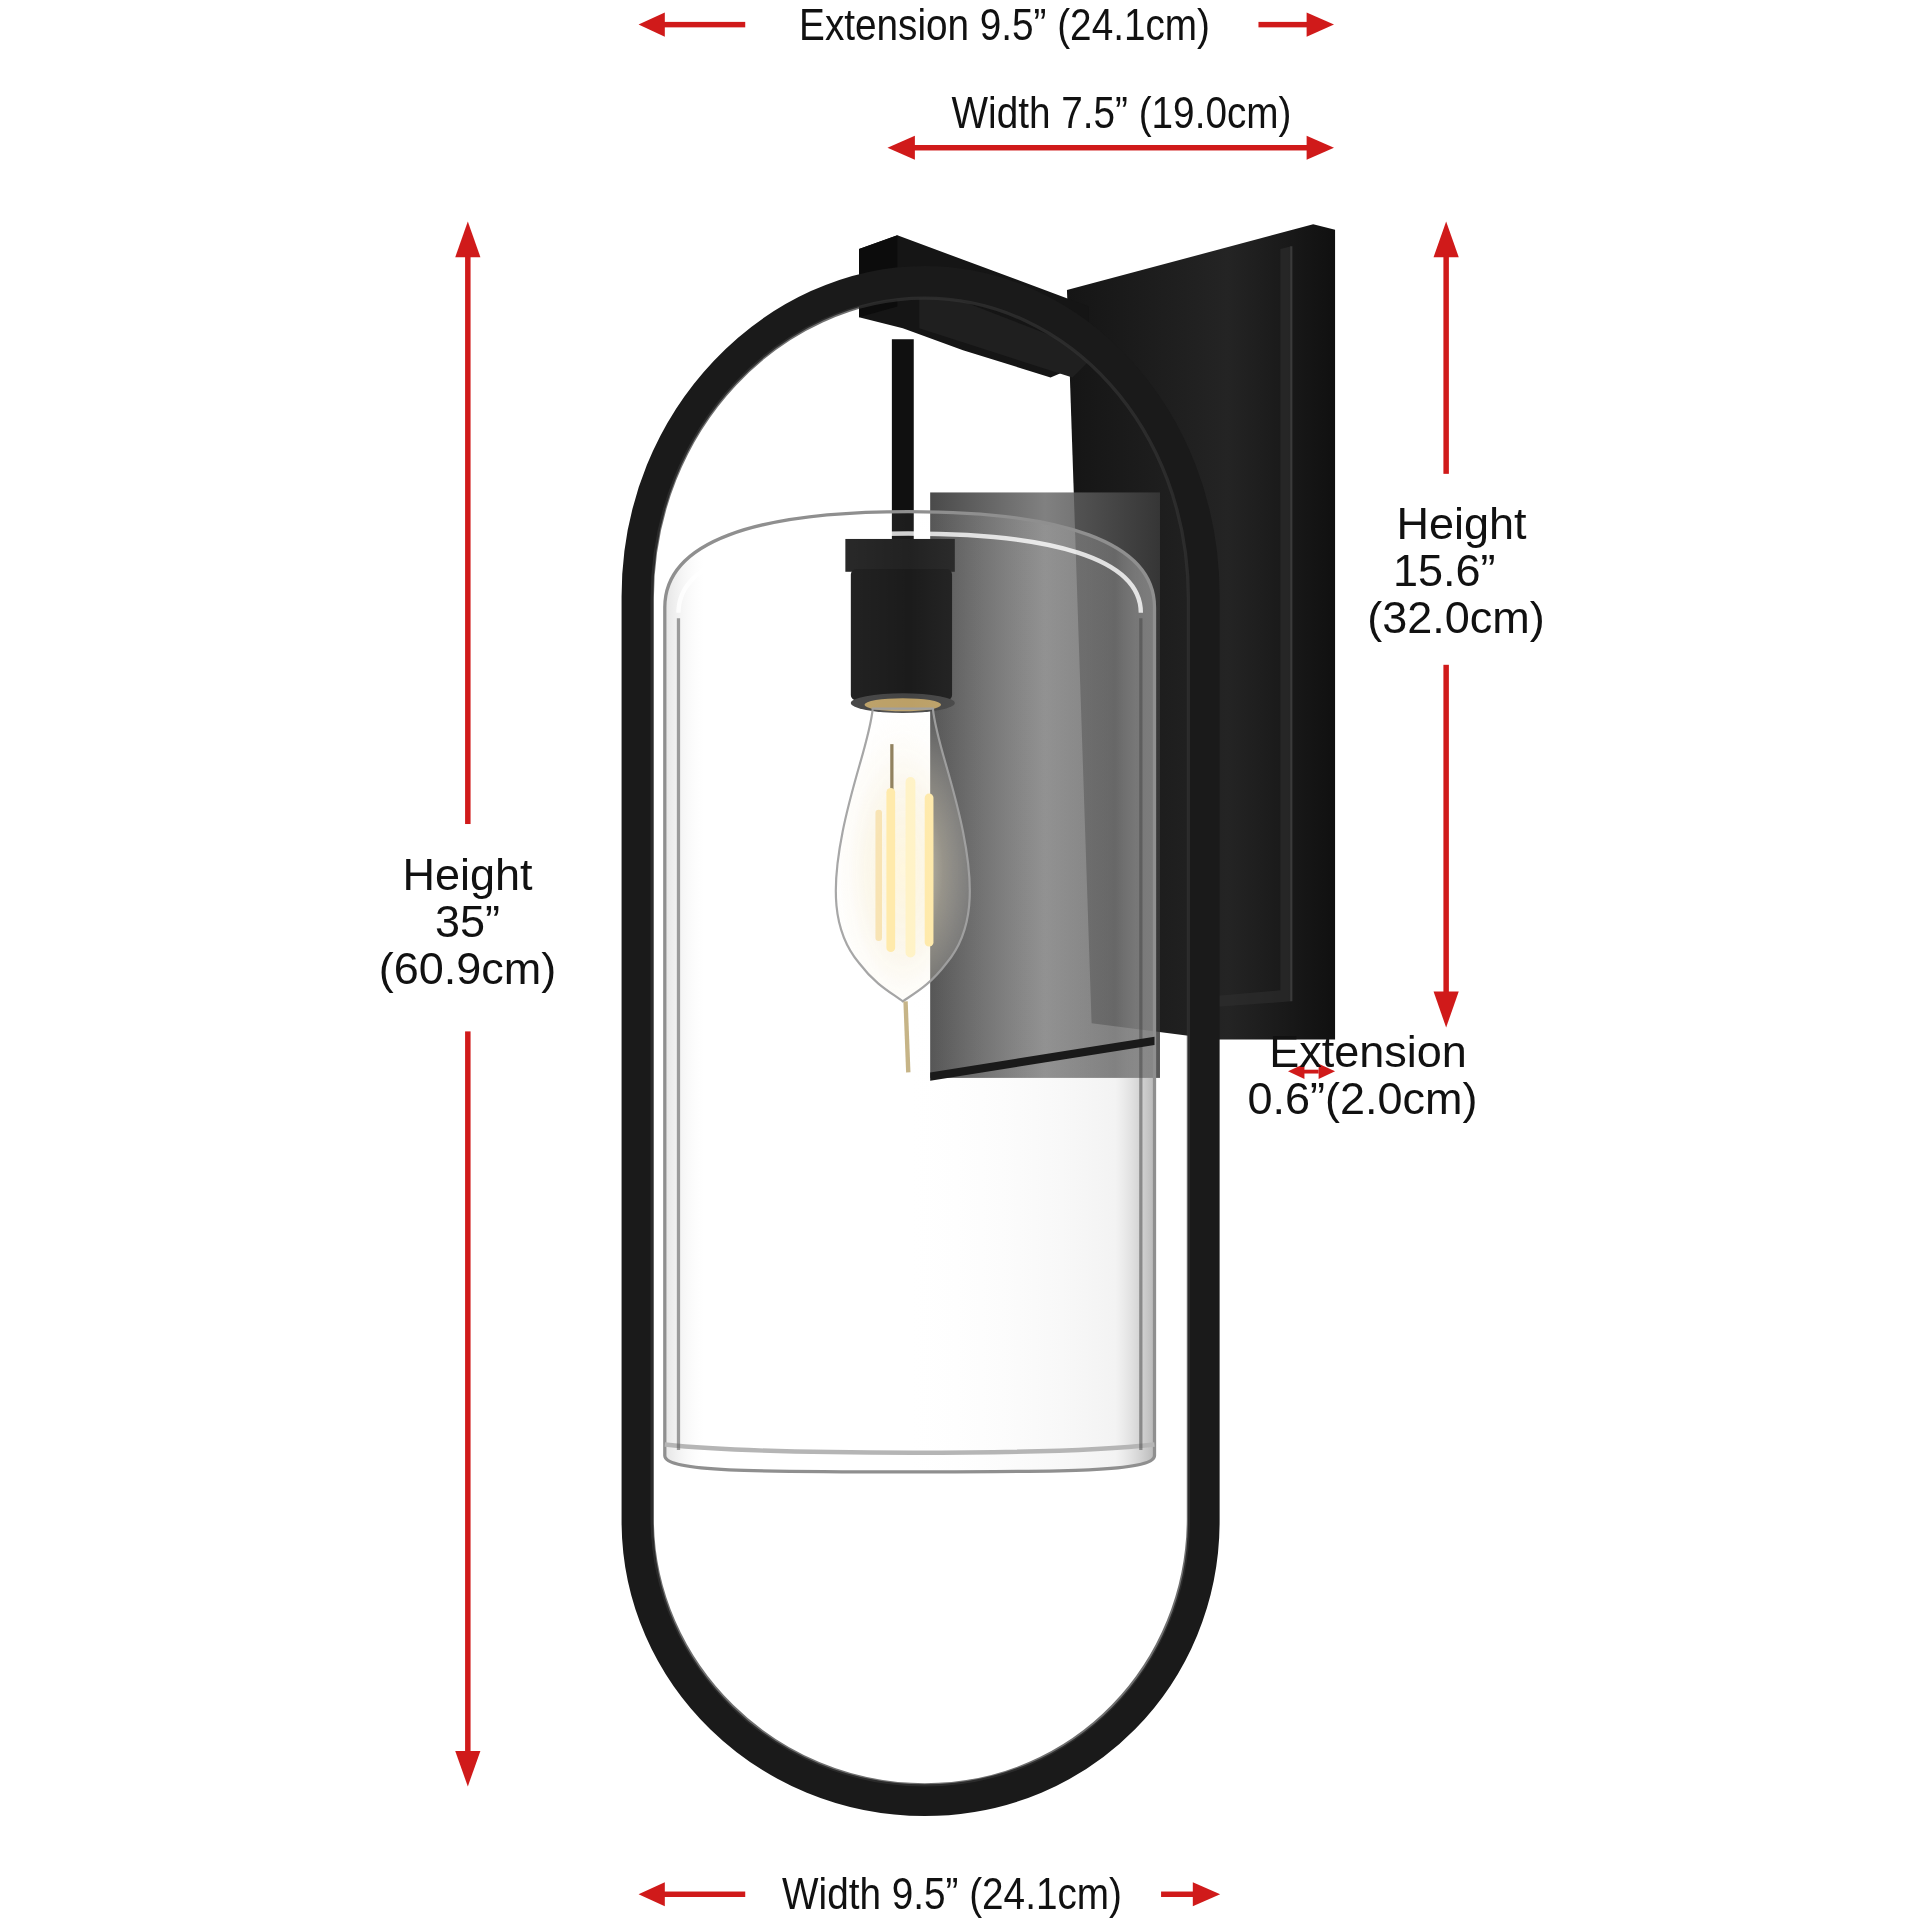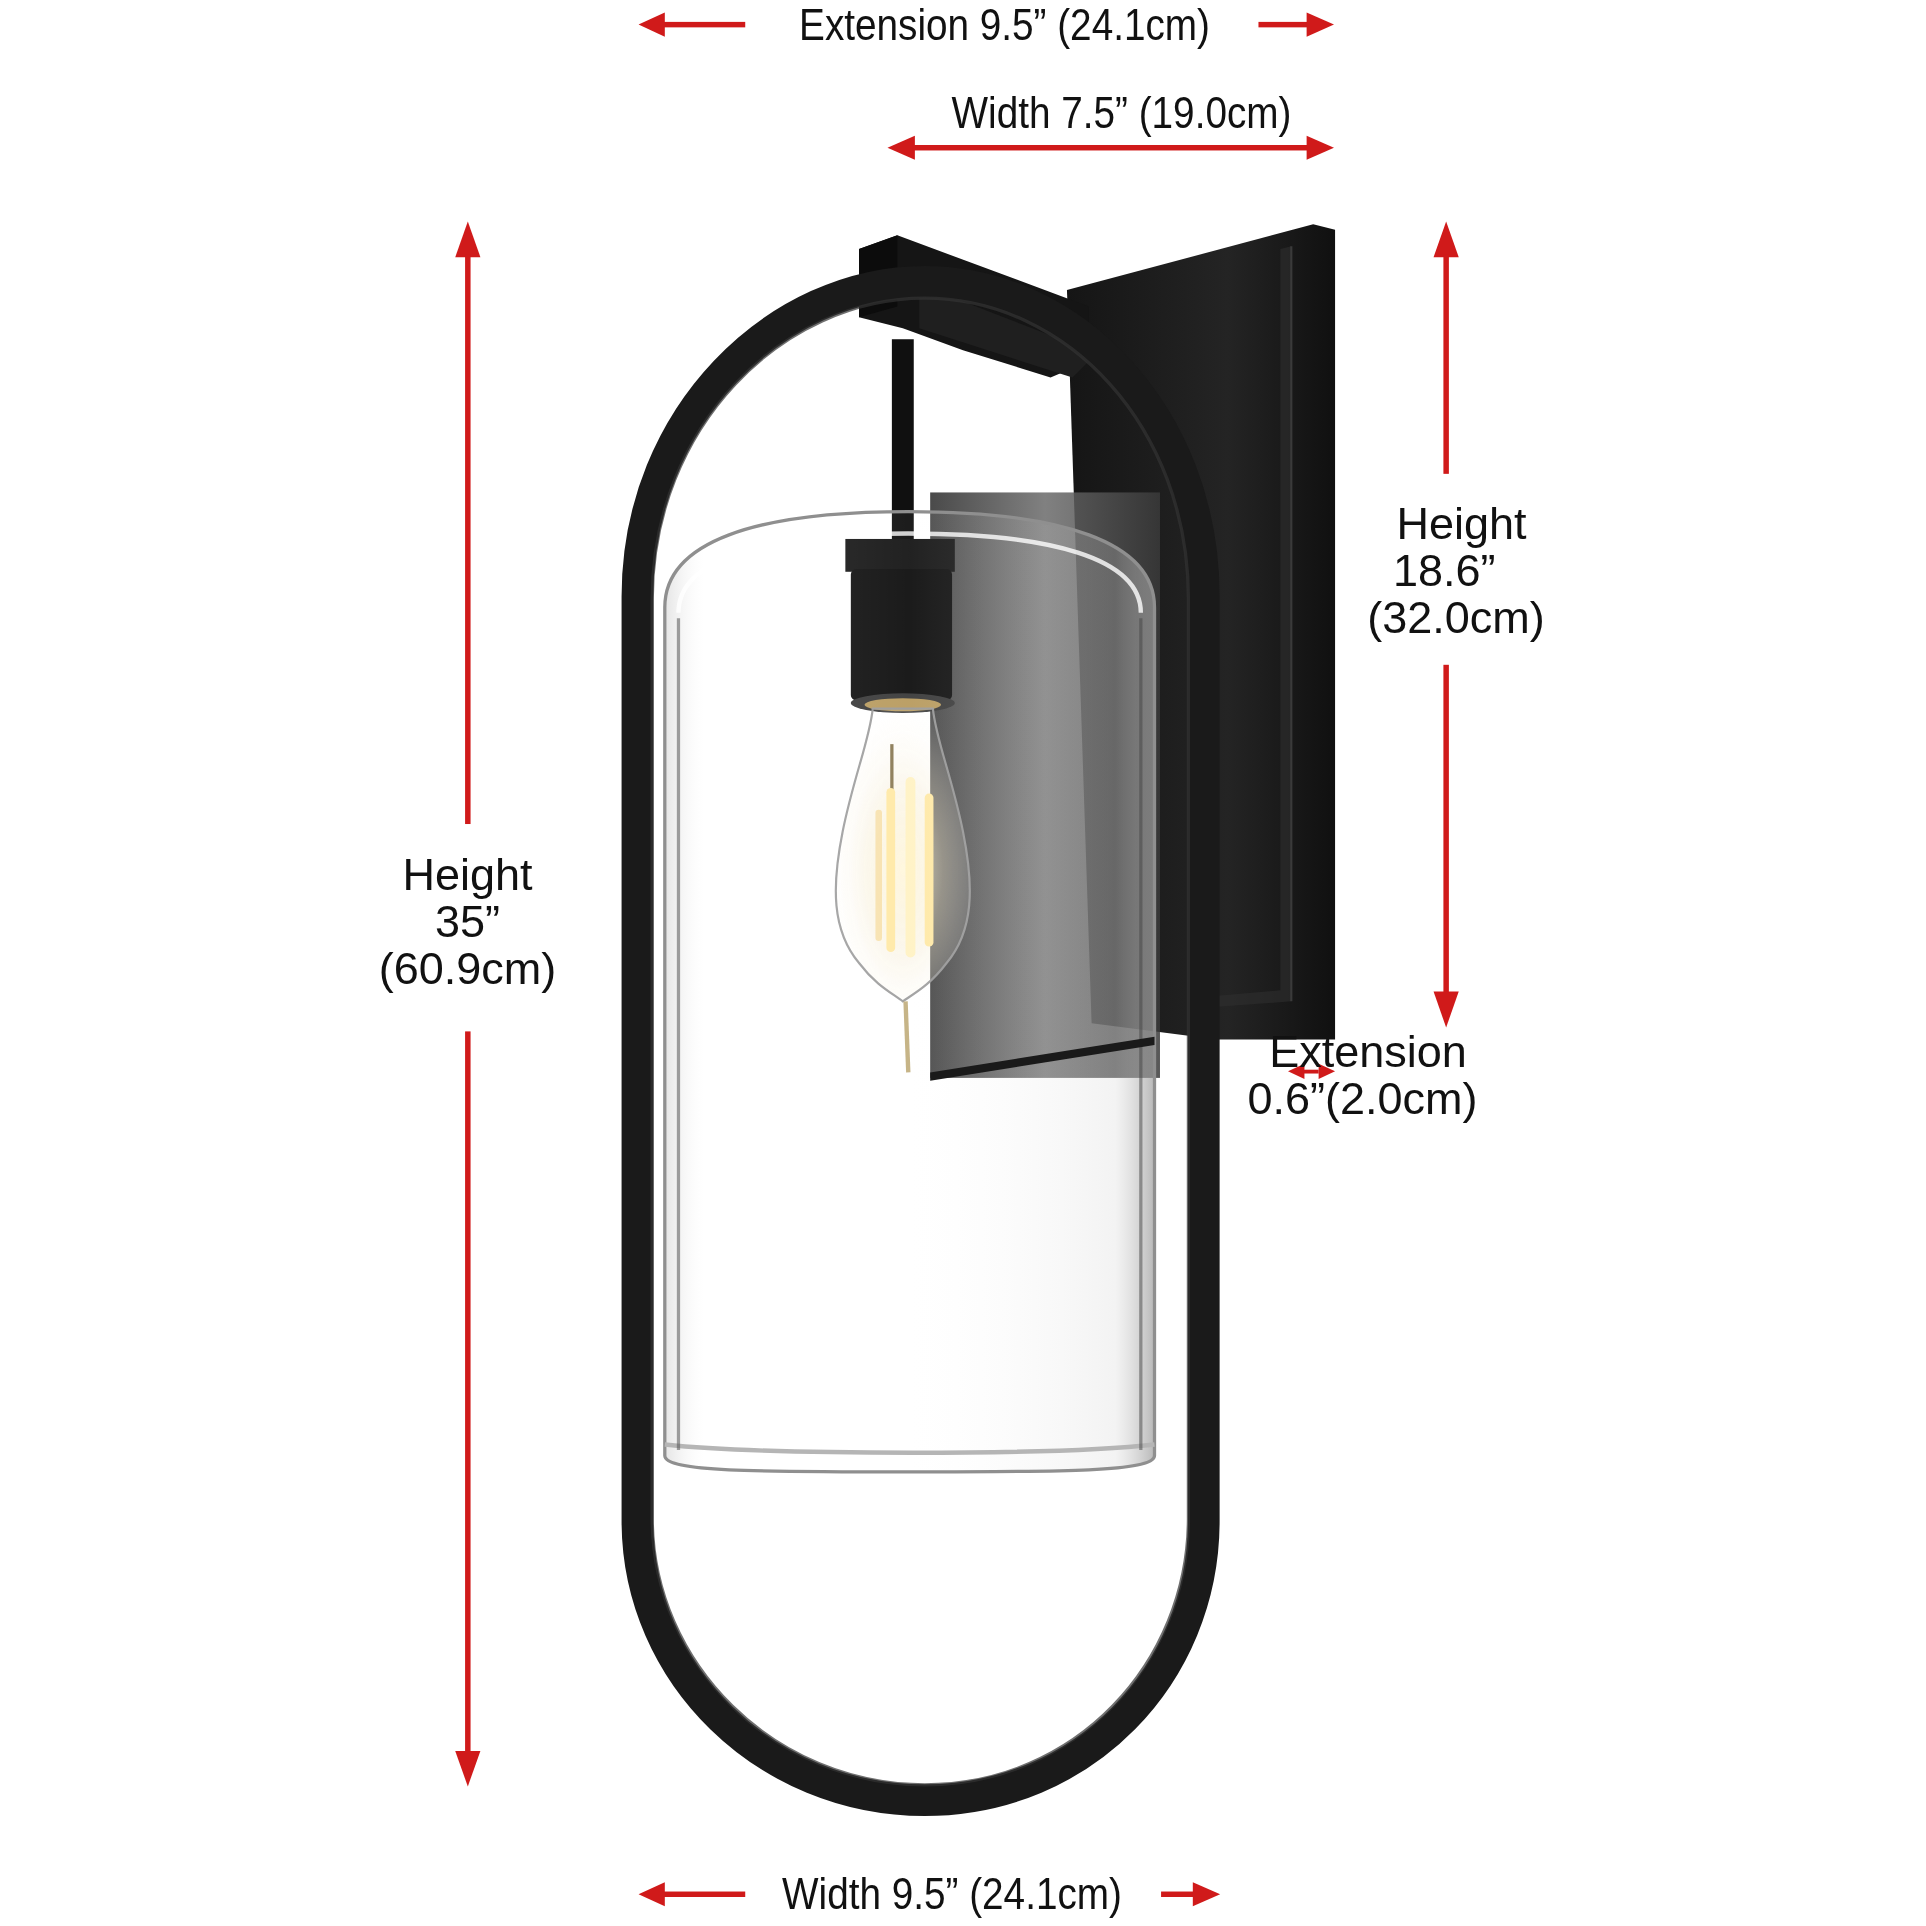--- a/index.html
+++ b/index.html
@@ -139,21 +139,21 @@
 <div class="label narrow" style="left:908px; top:90px; width:427px; text-align:center;">Width 7.5” (19.0cm)</div>
 
 <div class="stack" style="left:358px; top:851px; width:219px;">
   <div>Height</div>
   <div>35”</div>
   <div>(60.9cm)</div>
 </div>
 
 <div class="stack" style="left:1352px; top:500px; width:208px;">
   <div style="padding-left:11px;">Height</div>
-  <div style="text-align:left; padding-left:41px;">18.6”</div>
+  <div style="text-align:left; padding-left:41px;">15.6”</div>
   <div>(32.0cm)</div>
 </div>
 
 <div class="stack" style="left:1234px; top:1028px; width:257px;">
   <div style="padding-left:11px;">Extension</div>
   <div>0.6”(2.0cm)</div>
 </div>
 
 <div class="label narrow" style="left:733px; top:1871px; width:438px; text-align:center;">Width 9.5” (24.1cm)</div>
 

